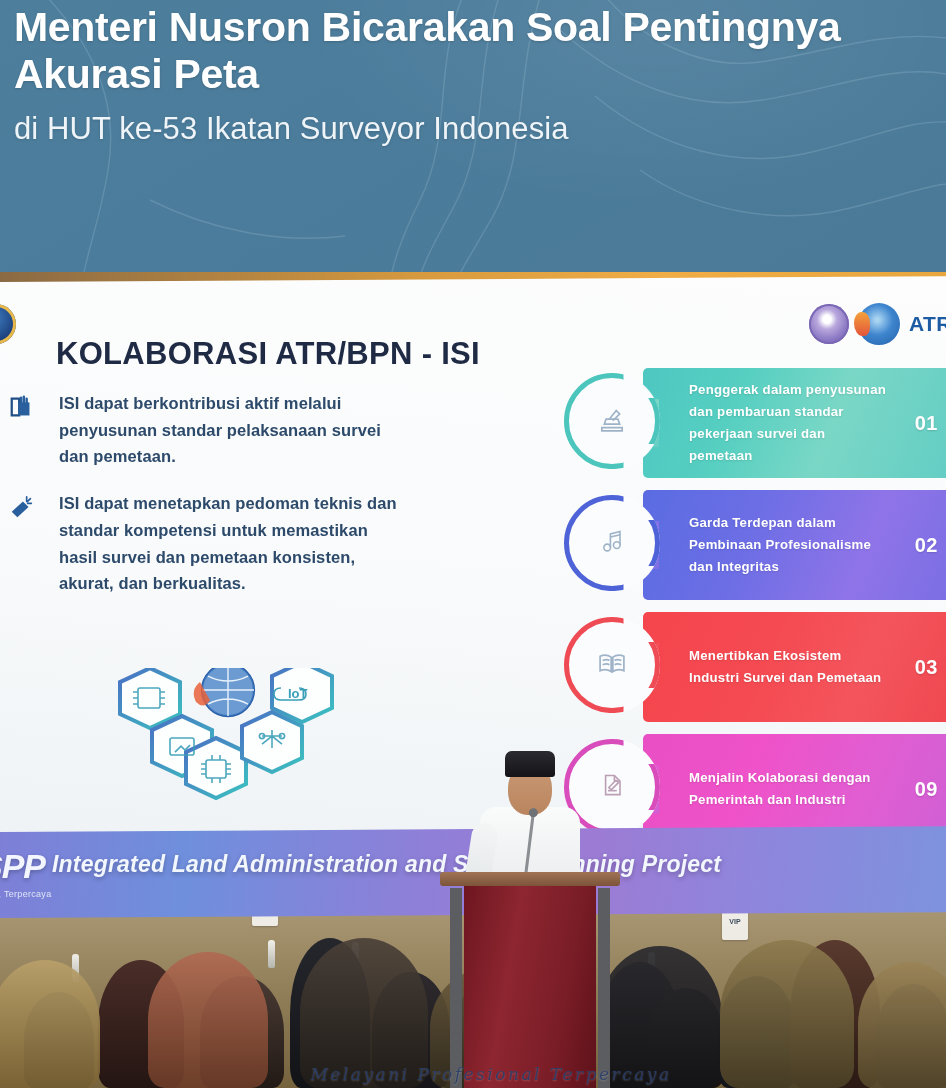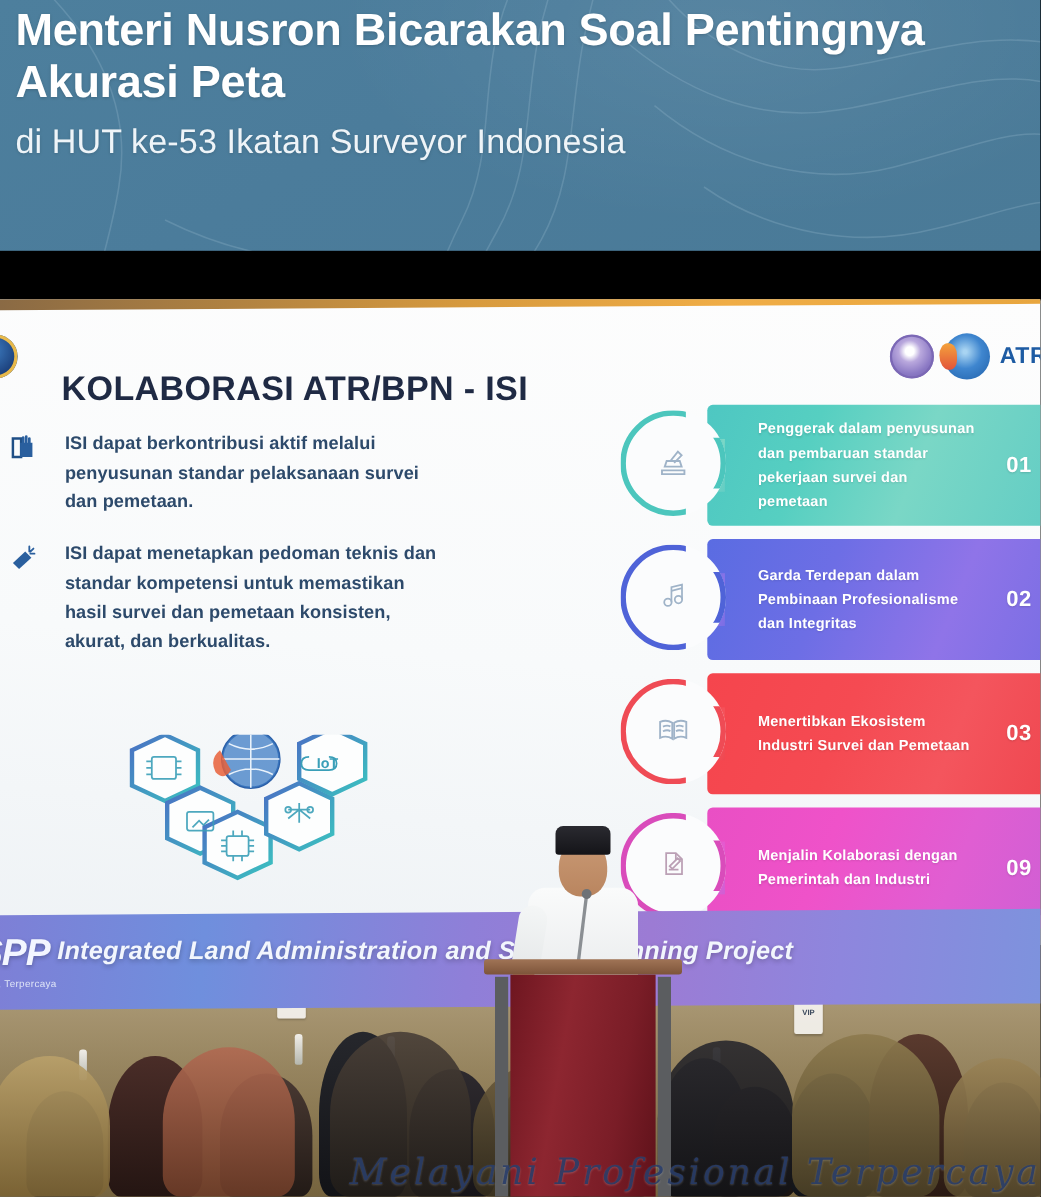--- a/index.html
+++ b/index.html
@@ -3,21 +3,21 @@
 <meta charset="utf-8">
 <style>
   * { margin:0; padding:0; box-sizing:border-box; }
   html,body { width:946px; height:1088px; overflow:hidden; background:#000; }
   body { font-family:"Liberation Sans", sans-serif; }
 
   #stage { position:relative; width:946px; height:1088px; overflow:hidden; }
 
   
   #header {
-    position:absolute; left:0; top:0; width:946px; height:228px;
+    position:absolute; left:0; top:0; width:946px; height:272px;
     background:
       radial-gradient(ellipse 600px 300px at 70% 10%, rgba(255,255,255,.07), rgba(255,255,255,0) 60%),
       linear-gradient(150deg,#4d7f9d 0%,#4b7c9b 40%,#4a7a97 100%);
     overflow:hidden;
   }
   #header-contours { position:absolute; inset:0; opacity:.5; }
   #header-text { position:absolute; left:14px; top:4px; width:960px; }
   #head-title {
     font-size:41px; font-weight:bold; color:#ffffff; line-height:1.14;
     letter-spacing:-.3px; white-space:nowrap;
@@ -151,22 +151,22 @@
           background:linear-gradient(180deg,#b9ab8d 0%,#a89a7c 35%,#8f815f 70%,#6f6244 100%); }
   #room-haze { position:absolute; inset:0; background:linear-gradient(180deg,rgba(195,175,135,.55),rgba(120,100,60,.75)); }
   .head { position:absolute; bottom:0; border-radius:50% 50% 14% 14%; }
   .table-card { position:absolute; width:26px; height:34px; background:rgba(255,255,255,.82);
                 border-radius:2px; box-shadow:0 1px 2px rgba(0,0,0,.2); }
   .table-card span { display:block; text-align:center; font-size:7px; color:#3c4a5e; margin-top:12px; font-weight:bold; }
   .bottle { position:absolute; width:7px; height:28px; border-radius:3px 3px 2px 2px;
             background:linear-gradient(180deg,rgba(255,255,255,.85),rgba(200,215,225,.6)); }
 
   #tagline {
-    position:absolute; left:0; right:0; bottom:4px; text-align:right;
-    font-family:"DejaVu Serif", serif; font-style:italic; font-size:33px;
+    position:absolute; left:0; right:0; bottom:4px; text-align:center;
+    font-family:"DejaVu Serif", serif; font-style:italic; font-size:17px;
     color:#2b3f6b; letter-spacing:2.5px; opacity:.88; z-index:12;
     text-shadow:0 1px 2px rgba(255,255,255,.25);
     padding-left:36px;
   }
 </style>
 </head>
 <body>
 
 <div id="stage">
 

